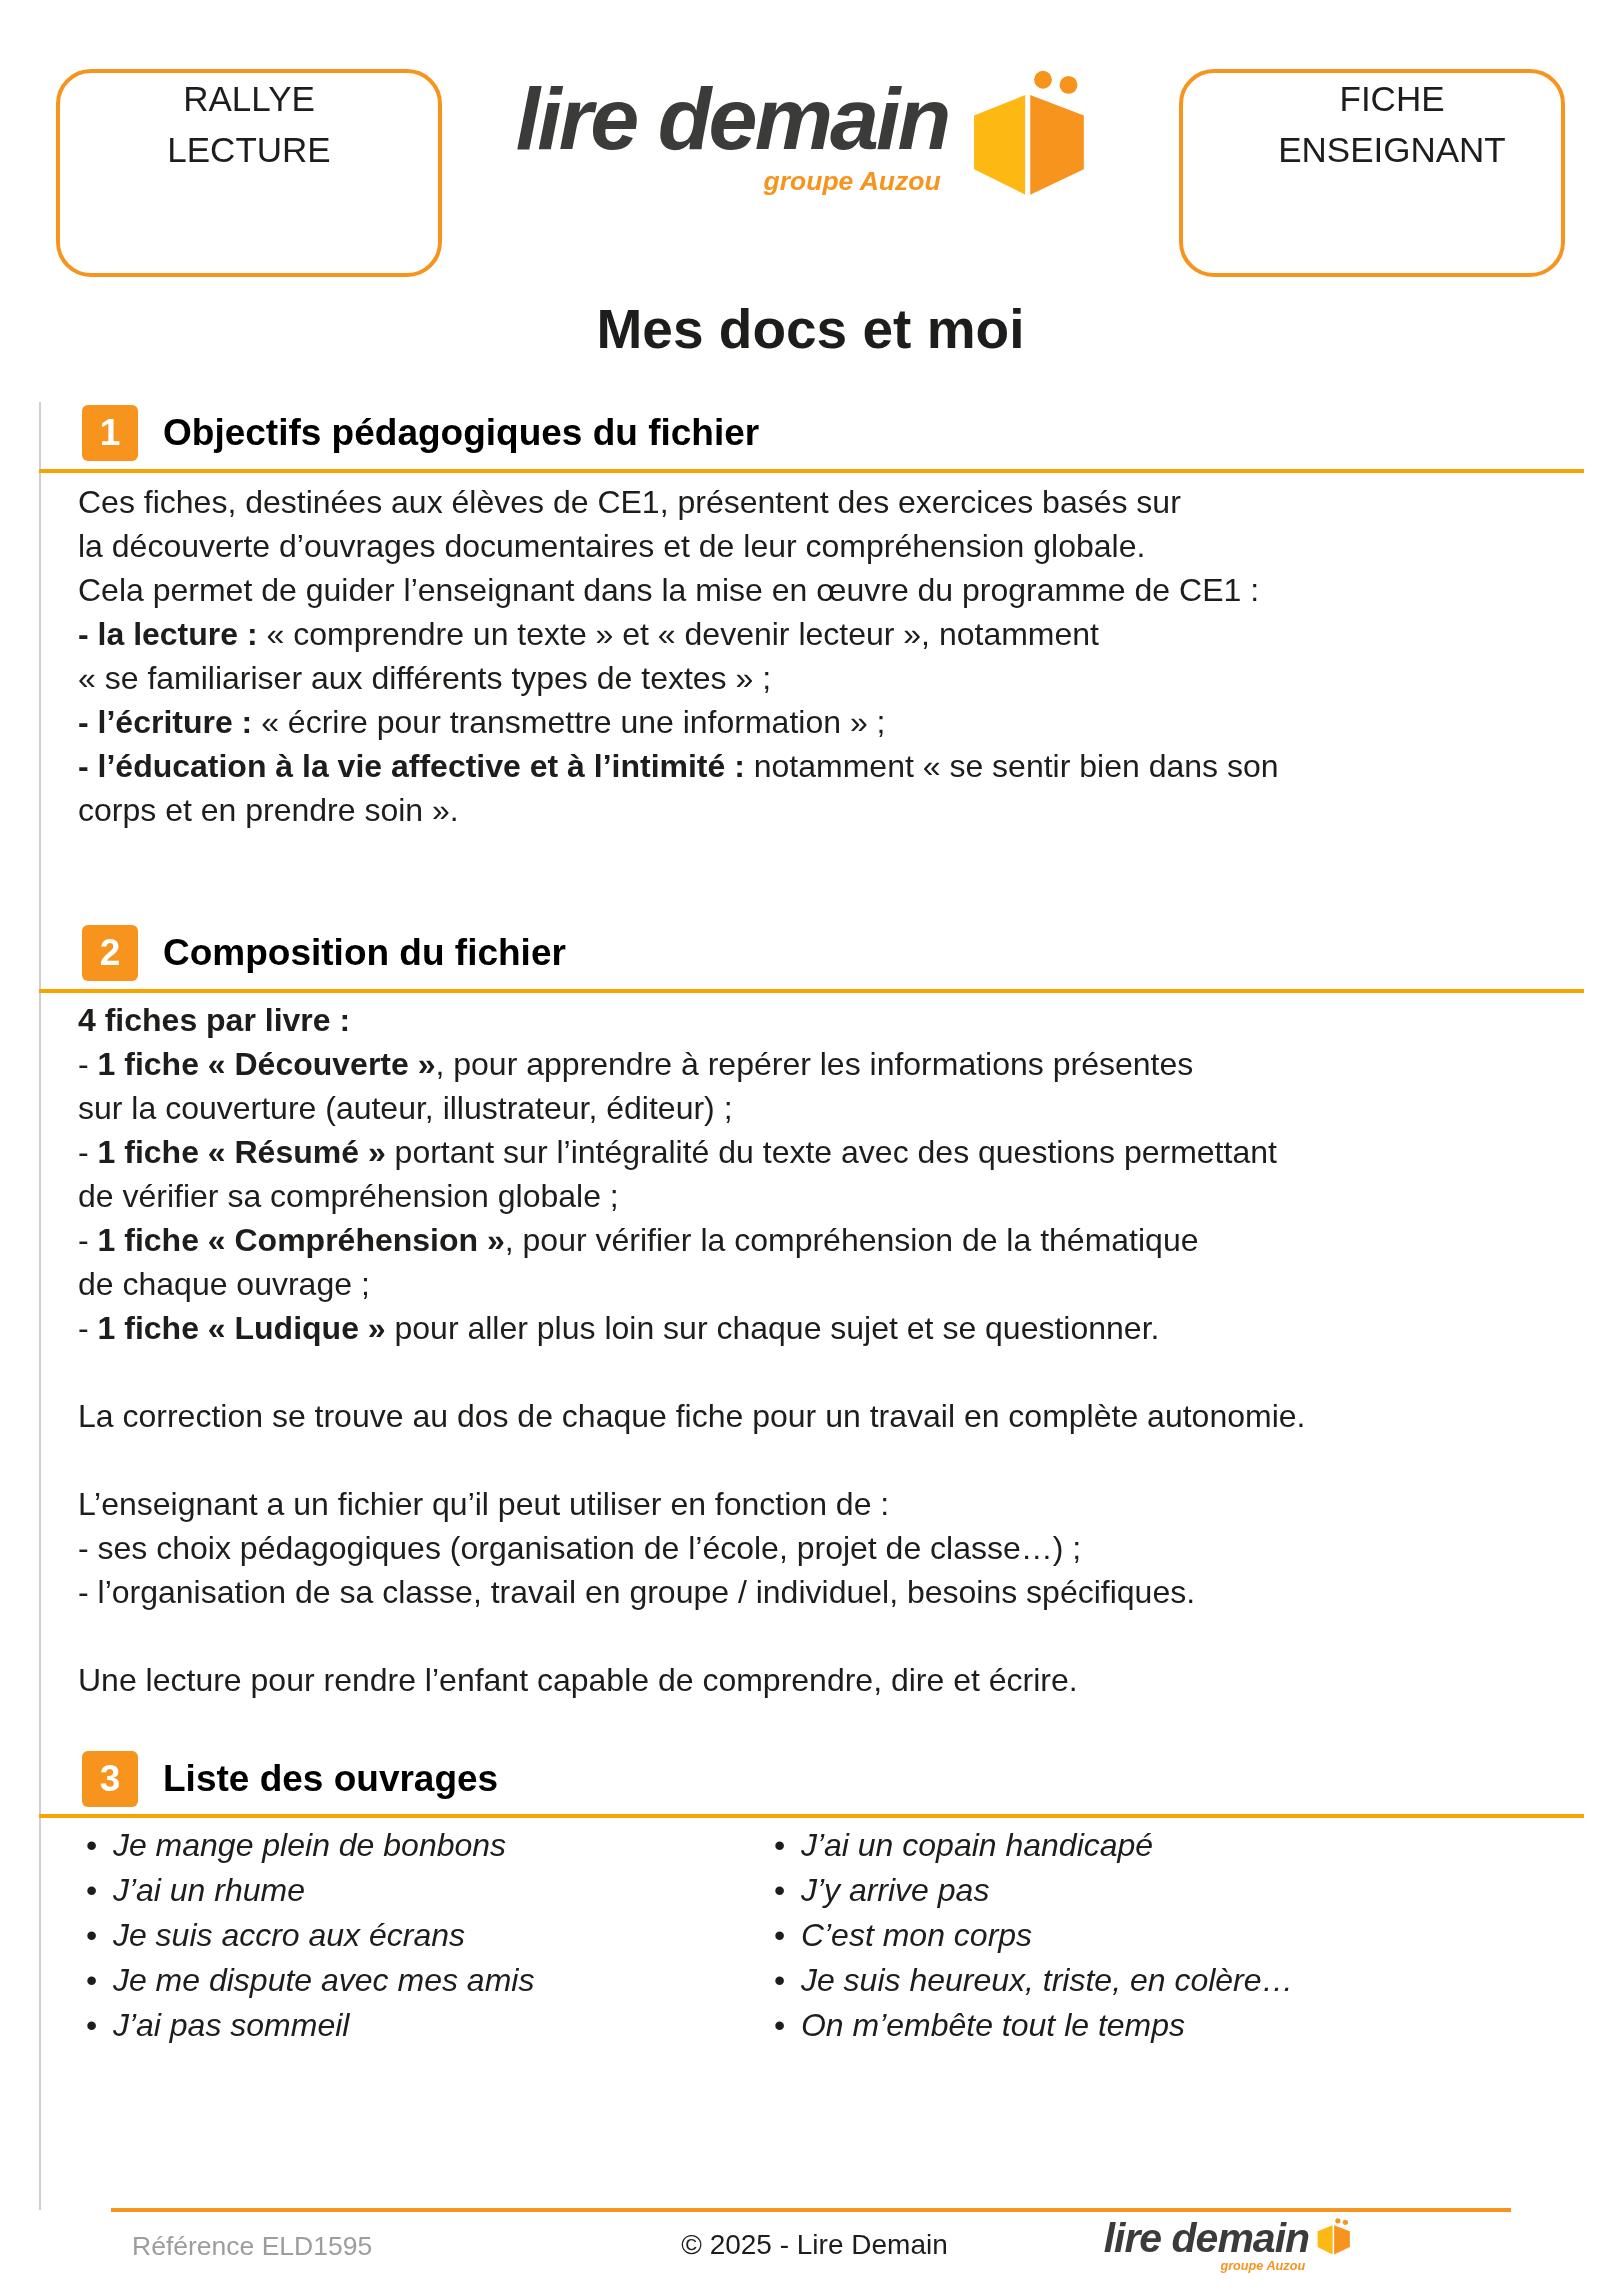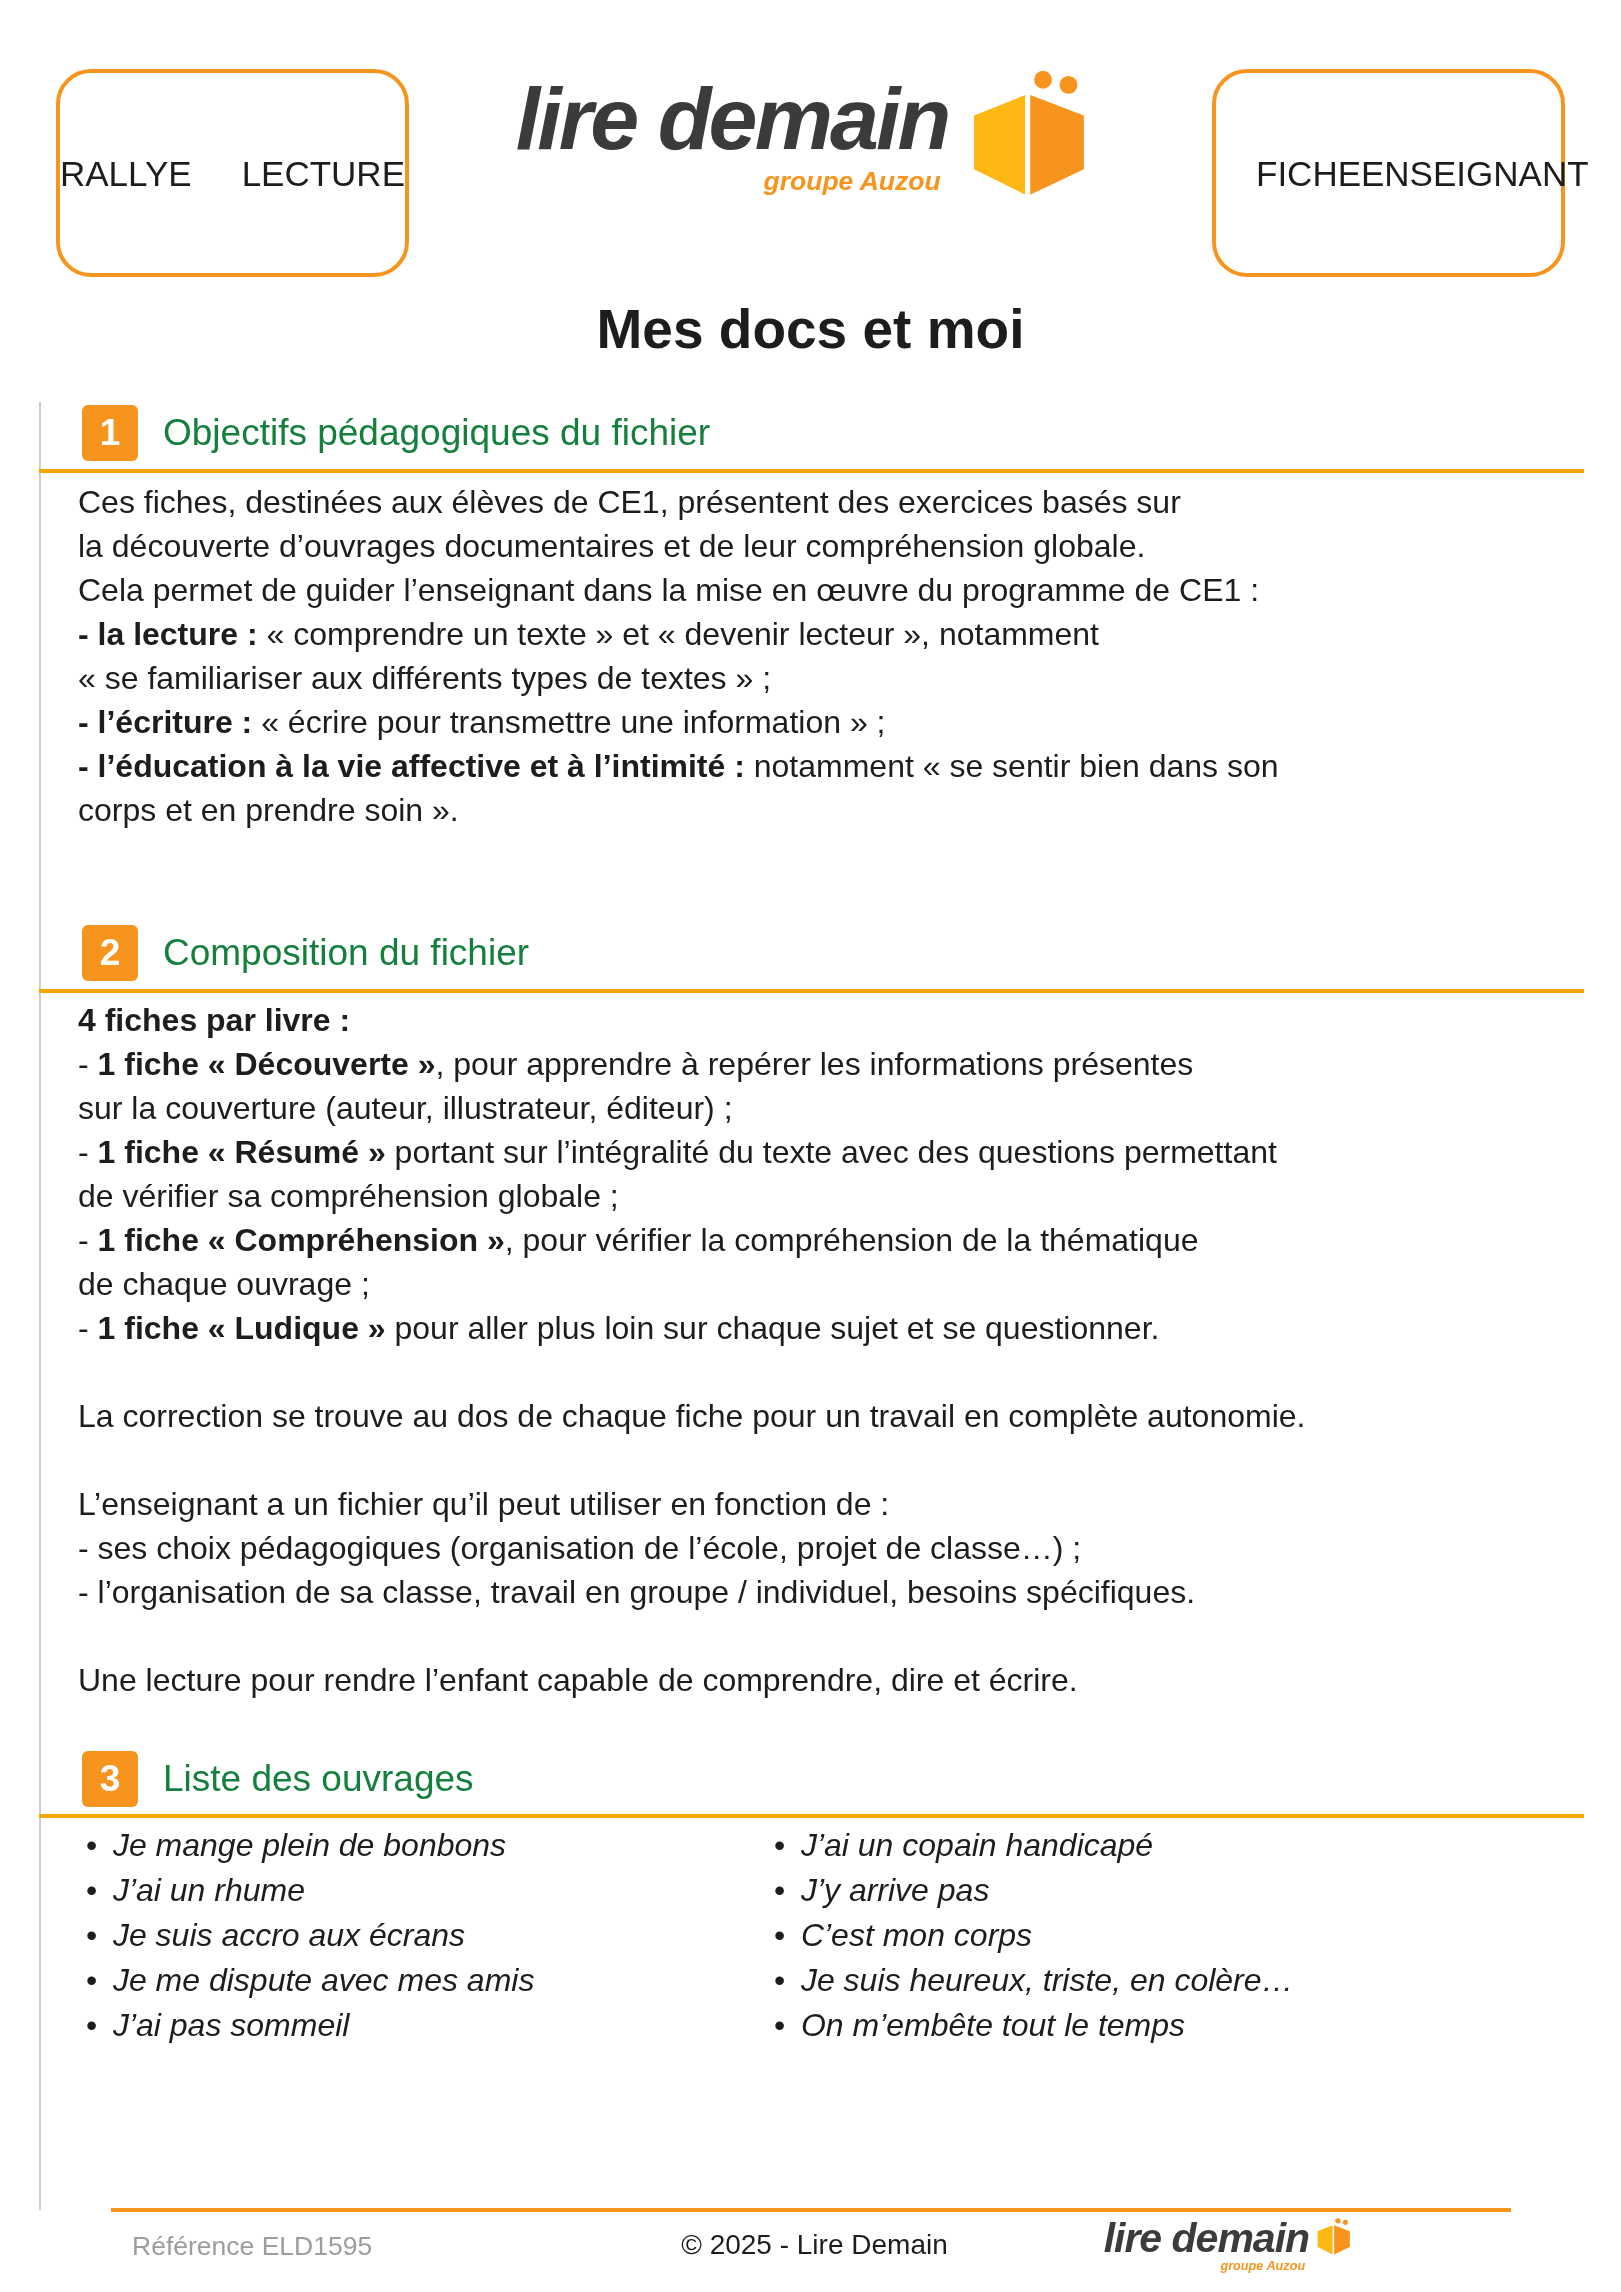--- a/index.html
+++ b/index.html
@@ -4,23 +4,23 @@
 <style>
   * { margin:0; padding:0; box-sizing:border-box; }
   html,body { background:#ffffff; }
   .page {
     position:relative; width:1621px; height:2293px; background:#ffffff;
     font-family:"Liberation Sans", sans-serif; color:#1D1D1B; overflow:hidden;
   }
 
   
   .badge {
-    position:absolute; top:69px; width:353px; height:208px;
+    position:absolute; top:69px; width:386px; height:208px;
     border:4.9px solid #F7941E; border-radius:35px; background:#fff;
-    display:flex; flex-direction:row; justify-content:space-between; align-items:center;
+    display:flex; flex-direction:column; justify-content:flex-start; align-items:center;
     font-size:35px; line-height:51px; text-align:center; color:#1D1D1B;
   }
   .badge-left { left:56px; }
   .badge-right { right:56px;padding-left:40px; }
 
   
   .logo { position:absolute; top:71px; left:0; right:0; display:flex; justify-content:center; }
   .logo-main { display:flex; align-items:flex-start; }
   .logo-text {
     font-size:88px; line-height:96px; font-weight:bold; font-style:italic;
@@ -38,21 +38,21 @@
 
   
   .vline { position:absolute; left:39px; top:402px; width:2px; height:1808px; background:#CFCFCF; }
 
   
   .sec-num {
     position:absolute; width:56px; height:56px; background:#F7941E; border-radius:5.9px;
     color:#ffffff; font-size:37px; font-weight:bold;
     display:flex; align-items:center; justify-content:center;
   }
-  .sec-title { position:absolute; font-size:37px; font-weight:normal; line-height:56px; color:#15803d; white-space:nowrap; }
+  .sec-title { position:absolute; font-size:37px; font-weight:bold; line-height:56px; color:#000000; white-space:nowrap; }
   .sec-rule { position:absolute; left:39px; width:1545px; height:3.9px; background:#F5A400; }
 
   
   .body-text { position:absolute; left:78px; font-size:32px; line-height:44px; color:#1D1D1B; }
   .tline { white-space:nowrap; min-height:44px; }
   .b { font-weight:bold; }
 
   
   .books { position:absolute; top:1823px; list-style:none; font-size:32px; font-style:italic; }
   .books li { line-height:45px; white-space:nowrap; }

